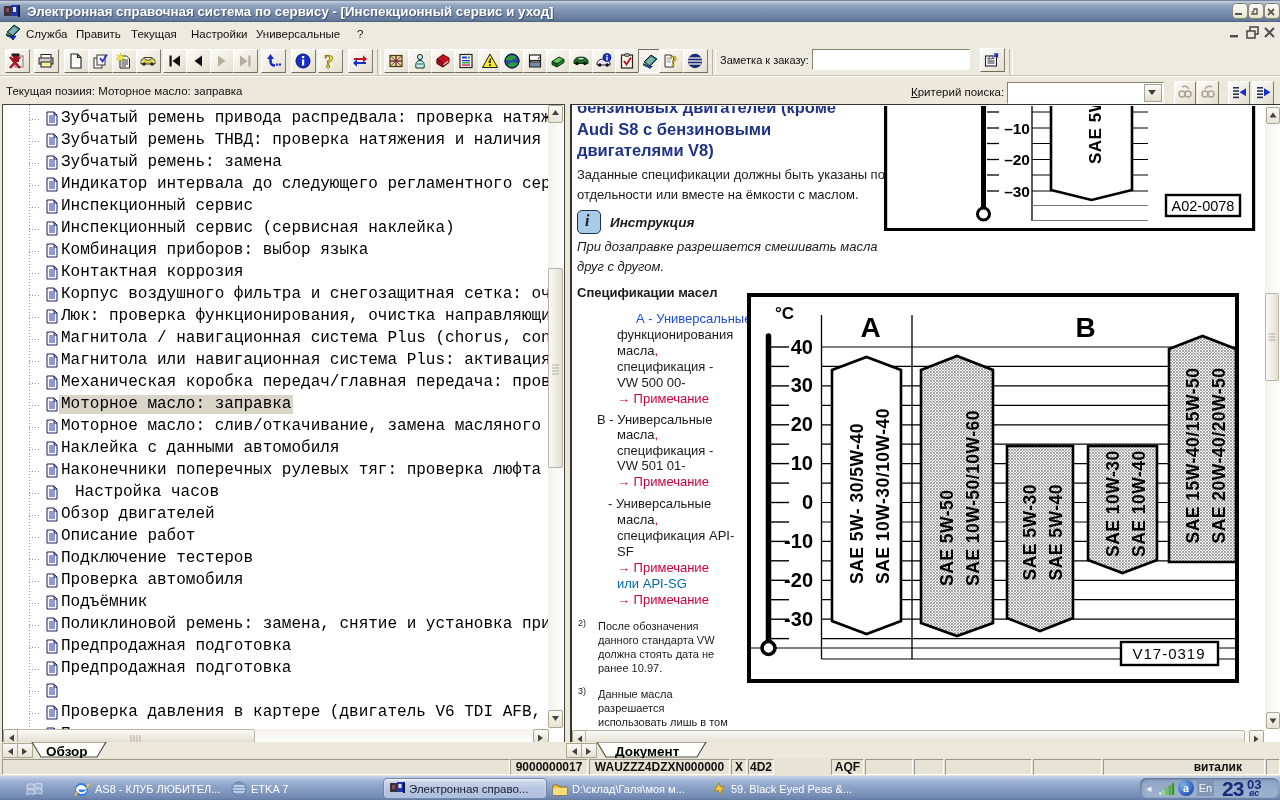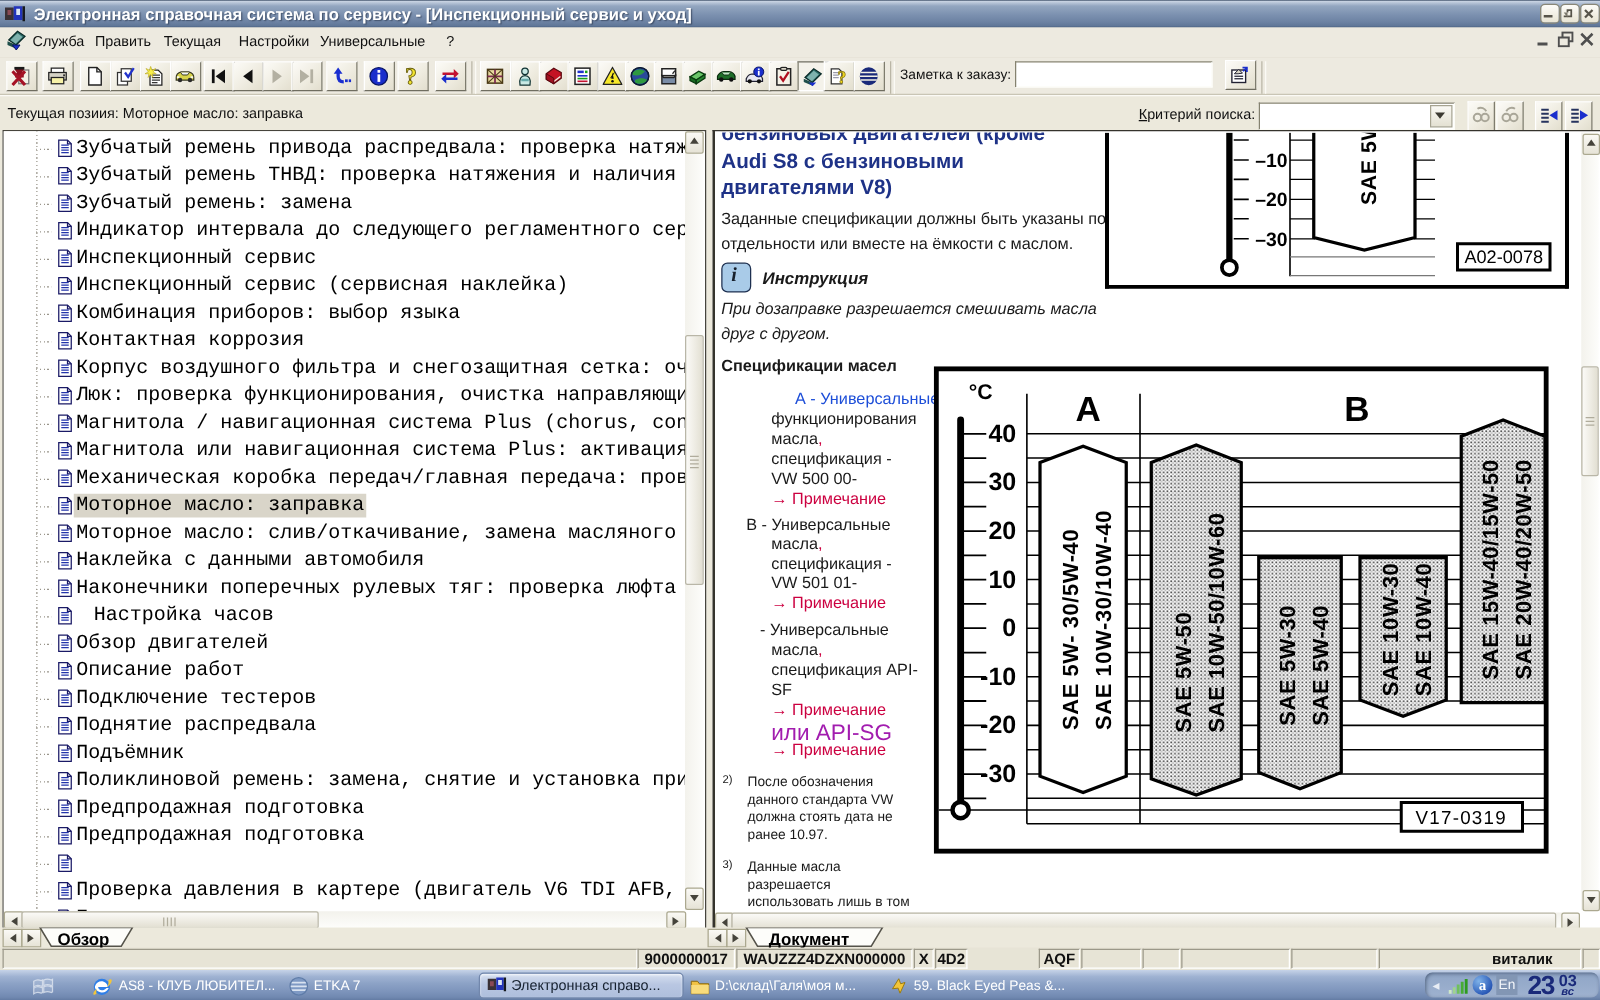--- a/index.html
+++ b/index.html
@@ -609,21 +609,21 @@
     <div class="abs" style="left:43px;top:468px;width:12px;height:15px;"><svg width="12" height="15">
         <path d="M1 1 L8 1 L11 4 L11 14 L1 14 Z" fill="#fff" stroke="#1A1A66" stroke-width="1"></path>
         <path d="M8 1 L8 4 L11 4" fill="none" stroke="#1A1A66" stroke-width="1"></path>
         <g stroke="#2233AA" stroke-width="1">
           <line x1="3" y1="5" x2="9" y2="5"></line>
           <line x1="3" y1="7" x2="9" y2="7"></line>
           <line x1="3" y1="9" x2="9" y2="9"></line>
           <line x1="3" y1="11" x2="9" y2="11"></line>
         </g>
       </svg></div>
-    <div class="abs" style="left:56px;top:466px;height:19px;font-family:'Liberation Mono',monospace;font-size:16px;line-height:19px;color:#000;white-space:pre;padding:0 2px;">Поднятие распредвала</div>
+    <div class="abs" style="left:56px;top:466px;height:19px;font-family:'Liberation Mono',monospace;font-size:16px;line-height:19px;color:#000;white-space:pre;padding:0 2px;">Проверка автомобиля</div>
     <div class="abs" style="left:26px;top:498px;width:12px;height:1px;background-image:repeating-linear-gradient(90deg,#9A968C 0 1px,transparent 1px 3px);"></div>
     <div class="abs" style="left:43px;top:490px;width:12px;height:15px;"><svg width="12" height="15">
         <path d="M1 1 L8 1 L11 4 L11 14 L1 14 Z" fill="#fff" stroke="#1A1A66" stroke-width="1"></path>
         <path d="M8 1 L8 4 L11 4" fill="none" stroke="#1A1A66" stroke-width="1"></path>
         <g stroke="#2233AA" stroke-width="1">
           <line x1="3" y1="5" x2="9" y2="5"></line>
           <line x1="3" y1="7" x2="9" y2="7"></line>
           <line x1="3" y1="9" x2="9" y2="9"></line>
           <line x1="3" y1="11" x2="9" y2="11"></line>
         </g>
@@ -751,21 +751,21 @@
     <div class="abs" style="left:25px;top:306px;font-size:13px;color:#1a1a1a;white-space:nowrap;">В - Универсальные</div>
     <div class="abs" style="left:45px;top:321px;font-size:13px;color:#1a1a1a;white-space:nowrap;">масла<span style="color:#CC0040;">,</span></div>
     <div class="abs" style="left:45px;top:337px;font-size:13px;color:#1a1a1a;white-space:nowrap;">спецификация -</div>
     <div class="abs" style="left:45px;top:352px;font-size:13px;color:#1a1a1a;white-space:nowrap;">VW 501 01-</div>
     <div class="abs" style="left:45px;top:368px;font-size:13px;color:#CC0040;white-space:nowrap;">→ Примечание</div>
     <div class="abs" style="left:36px;top:390px;font-size:13px;color:#1a1a1a;white-space:nowrap;">- Универсальные</div>
     <div class="abs" style="left:45px;top:406px;font-size:13px;color:#1a1a1a;white-space:nowrap;">масла<span style="color:#CC0040;">,</span></div>
     <div class="abs" style="left:45px;top:422px;font-size:13px;color:#1a1a1a;white-space:nowrap;">спецификация API-</div>
     <div class="abs" style="left:45px;top:438px;font-size:13px;color:#1a1a1a;white-space:nowrap;">SF</div>
     <div class="abs" style="left:45px;top:454px;font-size:13px;color:#CC0040;white-space:nowrap;">→ Примечание</div>
-    <div class="abs" style="left:45px;top:470px;font-size:18px;color:#a21caf;white-space:nowrap;text-align:right;">или API-SG</div>
+    <div class="abs" style="left:45px;top:470px;font-size:13px;color:#0369a1;white-space:nowrap;text-align:right;">или API-SG</div>
     <div class="abs" style="left:45px;top:486px;font-size:13px;color:#CC0040;white-space:nowrap;">→ Примечание</div>
     <div class="abs" style="left:6px;top:512px;font-size:9px;color:#1a1a1a;white-space:nowrap;">2)</div>
     <div class="abs" style="left:26px;top:514px;font-size:11px;color:#1a1a1a;white-space:nowrap;">После обозначения</div>
     <div class="abs" style="left:26px;top:528px;font-size:11px;color:#1a1a1a;white-space:nowrap;">данного стандарта VW</div>
     <div class="abs" style="left:26px;top:542px;font-size:11px;color:#1a1a1a;white-space:nowrap;">должна стоять дата не</div>
     <div class="abs" style="left:26px;top:556px;font-size:11px;color:#1a1a1a;white-space:nowrap;">ранее 10.97.</div>
     <div class="abs" style="left:6px;top:580px;font-size:9px;color:#1a1a1a;white-space:nowrap;">3)</div>
     <div class="abs" style="left:26px;top:582px;font-size:11px;color:#1a1a1a;white-space:nowrap;">Данные масла</div>
     <div class="abs" style="left:26px;top:596px;font-size:11px;color:#1a1a1a;white-space:nowrap;">разрешается</div>
     <div class="abs" style="left:26px;top:610px;font-size:11px;color:#1a1a1a;white-space:nowrap;">использовать лишь в том</div>

